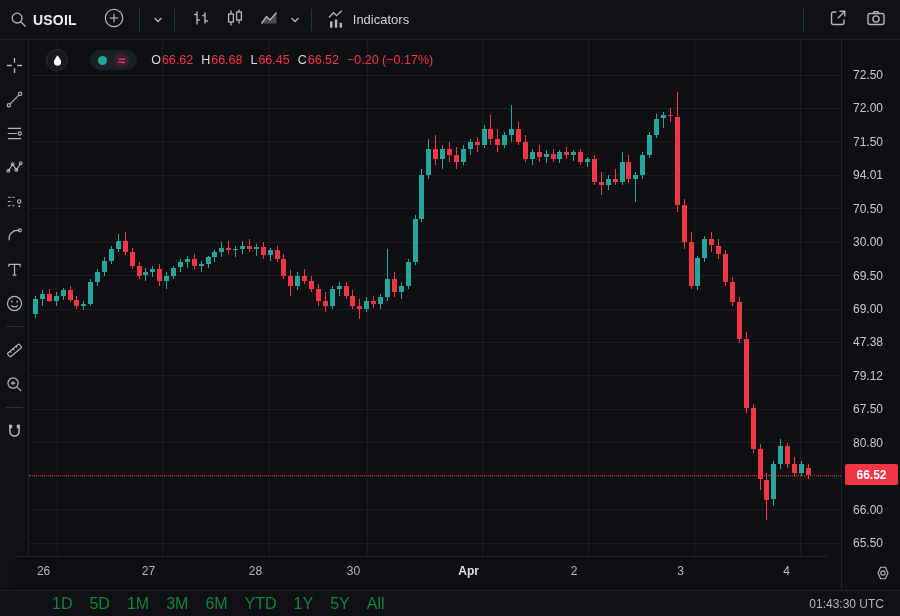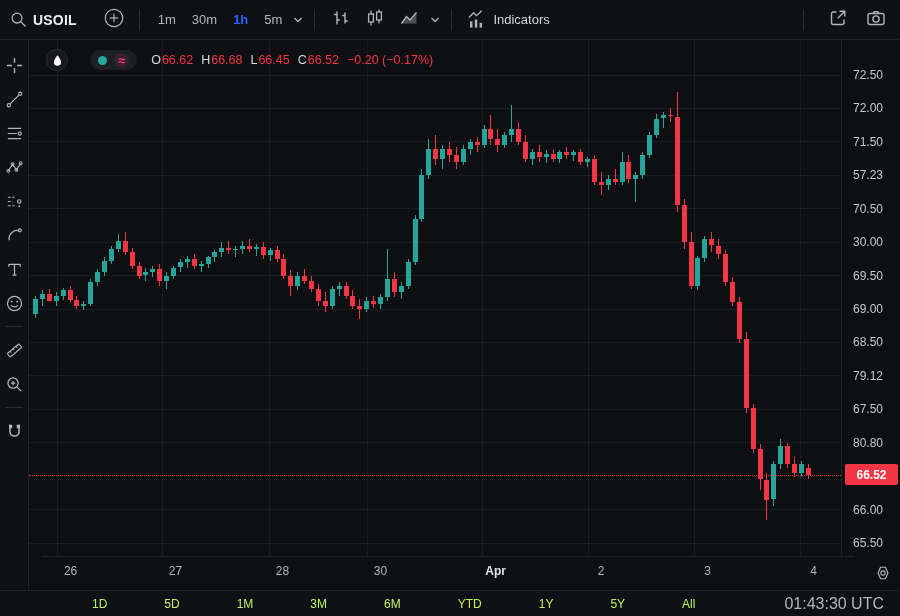--- a/index.html
+++ b/index.html
@@ -50,29 +50,29 @@
   .ohlc .chg{color:#f23645;margin-left:8px;}
 
   
   #price-axis{position:absolute;left:841px;top:40px;width:59px;height:550px;background:#0e0f12;border-left:1px solid #1f2327;cursor:ns-resize;}
   .ytick{position:absolute;left:0;width:100%;padding-left:11px;font-size:12px;color:#c5c8ce;}
   #last-price-label{position:absolute;left:3px;width:53px;height:21px;background:#f23645;color:#fff;
                     font-size:12px;font-weight:700;display:flex;align-items:center;justify-content:center;border-radius:2px;}
   #axis-gear{position:absolute;right:8px;top:524px;color:#c7cad1;background:none;border:none;cursor:pointer;padding:0;}
 
   
-  #time-axis{position:absolute;left:42px;top:556px;width:812px;height:34px;background:#0e0f12;border-top:1px solid #1f2327;cursor:ew-resize;}
+  #time-axis{position:absolute;left:15px;top:556px;width:812px;height:34px;background:#0e0f12;border-top:1px solid #1f2327;cursor:ew-resize;}
   .xtick{position:absolute;top:7px;transform:translateX(-50%);font-size:12px;color:#b2b5be;}
   .xtick.month{color:#dfe1e5;font-weight:700;}
 
   
   #bottombar{position:absolute;left:0;top:590px;width:900px;height:26px;background:#101114;border-top:1px solid #1f2327;
              display:flex;align-items:center;padding:0 10px 0 46px;}
-  .range-btn{background:none;border:none;color:#bef264;font-size:12px;padding:2px 6px;margin-right:5px;cursor:pointer;margin-left:40px;}
-  #clock{margin-left:auto;font-size:16px;color:#b2b5be;cursor:pointer;background:none;border:none;}
+  .range-btn{background:none;border:none;color:#15803d;font-size:16px;padding:2px 6px;margin-right:5px;cursor:pointer;}
+  #clock{margin-left:auto;font-size:12px;color:#b2b5be;cursor:pointer;background:none;border:none;}
 </style>
 </head>
 <body>
 
 <div id="stage">
 
   <div id="topbar">
     <span class="icon">
       <svg width="17" height="17" viewBox="0 0 18 18">
           <circle cx="7.5" cy="7.5" r="5.2" fill="none" stroke="currentColor" stroke-width="1.4"></circle>
@@ -83,21 +83,20 @@
     <button class="tb-iconbtn" style="margin-left:0">
       <span class="icon">
         <svg width="22" height="22" viewBox="0 0 22 22">
             <circle cx="11" cy="11" r="8.7" fill="none" stroke="currentColor" stroke-width="1.2"></circle>
             <line x1="11" y1="6.8" x2="11" y2="15.2" stroke="currentColor" stroke-width="1.2"></line>
             <line x1="6.8" y1="11" x2="15.2" y2="11" stroke="currentColor" stroke-width="1.2"></line>
           </svg>
       </span>
     </button>
     <span class="tb-sep"></span>
-    <span id="intervals"><button class="tb-btn">1m</button><button class="tb-btn">30m</button><button class="tb-btn active">1h</button><button class="tb-btn">5m</button></span>
     <span class="icon" style="margin-left:2px">
       <svg width="12" height="12" viewBox="0 0 12 12">
           <path d="M2.5 4 L6 7.5 L9.5 4" fill="none" stroke="currentColor" stroke-width="1.3"></path>
         </svg>
     </span>
     <span class="tb-sep"></span>
     <span id="chart-types"><button class="tb-iconbtn type-btn" style="margin-left: 2px;"><span class="icon">
             <svg width="20" height="20" viewBox="0 0 20 20">
               <path d="M6 3.5v13 M6 6.5H3.2 M6 12h2.8 M14 4.5v11 M14 7.5h-2.8 M14 13h2.8" fill="none" stroke="currentColor" stroke-width="1.4"></path>
             </svg>
@@ -533,26 +532,26 @@
         <div class="candle-body" style="left: 776.8px; top: 428.1px; height: 6.7px; background: rgb(242, 54, 69);"></div>
       </div>
     <div id="price-line" style="top: 434.8px;"></div>
   </div>
 
   <div id="price-axis">
     <div id="ytick-layer">
         <div class="ytick" style="top: 28px;">72.50</div>
         <div class="ytick" style="top: 61.4px;">72.00</div>
         <div class="ytick" style="top: 94.9px;">71.50</div>
-        <div class="ytick" style="top: 128.3px;">57.23</div>
+        <div class="ytick" style="top: 128.3px;">94.01</div>
         <div class="ytick" style="top: 161.7px;">70.50</div>
         <div class="ytick" style="top: 195.1px;">30.00</div>
         <div class="ytick" style="top: 228.6px;">69.50</div>
         <div class="ytick" style="top: 262px;">69.00</div>
-        <div class="ytick" style="top: 295.4px;">68.50</div>
+        <div class="ytick" style="top: 295.4px;">47.38</div>
         <div class="ytick" style="top: 328.9px;">79.12</div>
         <div class="ytick" style="top: 362.3px;">67.50</div>
         <div class="ytick" style="top: 395.7px;">80.80</div>
         <div class="ytick" style="top: 462.6px;">66.00</div>
         <div class="ytick" style="top: 496px;">65.50</div>
       </div>
     <div id="last-price-label" style="top: 424.3px;">66.52</div>
     <button id="axis-gear">
       <span class="icon">
         <svg width="18" height="18" viewBox="0 0 20 20">

